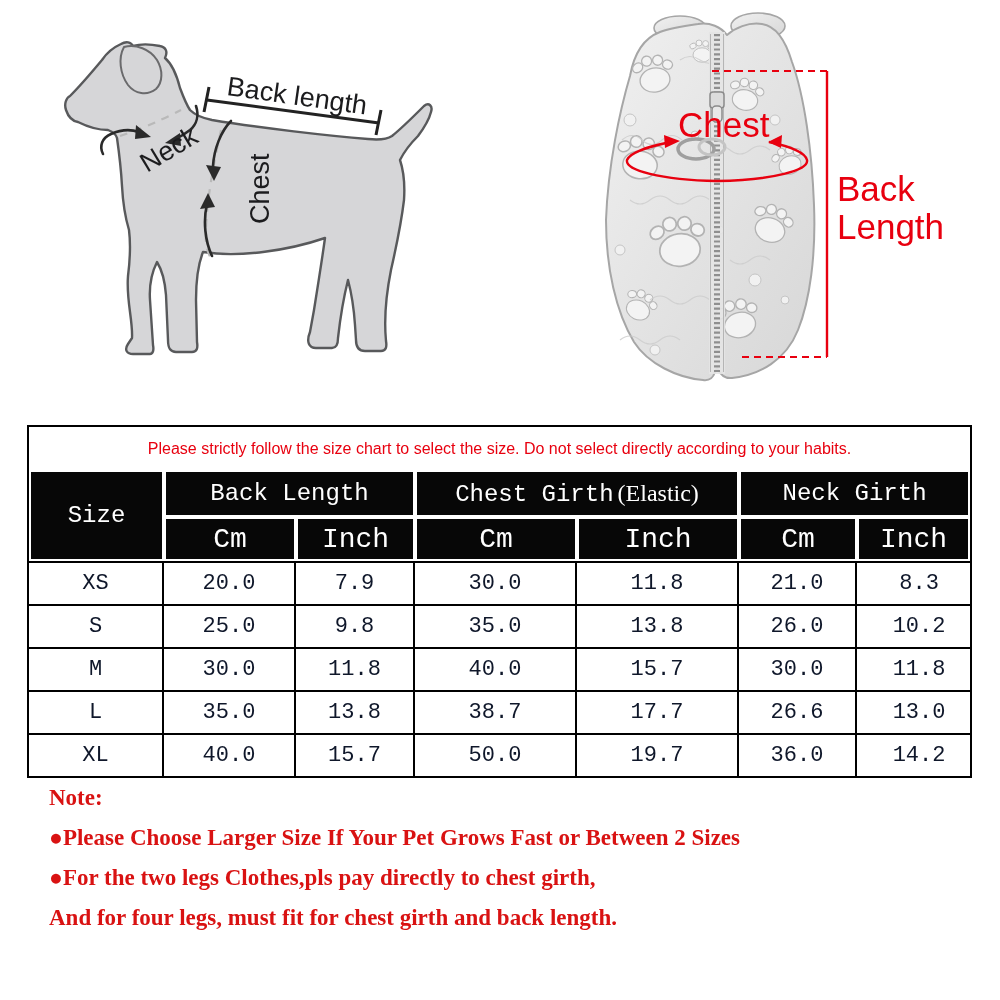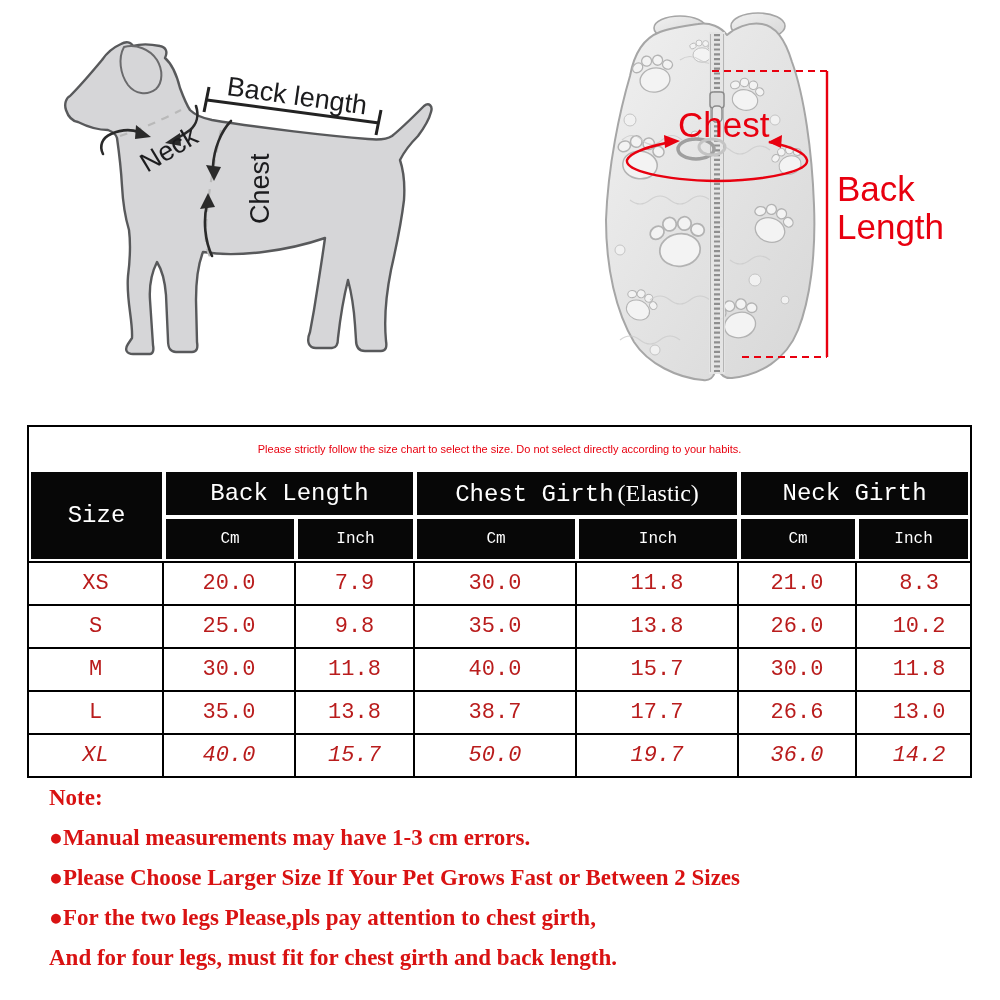--- a/index.html
+++ b/index.html
@@ -26,32 +26,32 @@
   .red-text{font-family:"Liberation Sans",sans-serif;fill:var(--red);font-size:35px;}
   .paw{fill:#f3f3f3;stroke:#b3b3b3;stroke-width:1.3;}
   .blob{fill:#f1f1f1;stroke:#c5c5c5;stroke-width:1;}
   .squig{fill:none;stroke:#cdcdcd;stroke-width:1.1;opacity:.85;}
 
   
   #size-table{position:absolute;left:27px;top:425px;width:941px;table-layout:fixed;
               border-collapse:separate;border-spacing:0;border:2.5px solid #000;background:#fff;}
   #size-table td,#size-table th{overflow:hidden;}
   .notice-row td{height:41px;color:var(--red);font-family:"Liberation Sans",sans-serif;
-                 font-size:11px;text-align:center;vertical-align:middle;background:#fff;}
+                 font-size:16px;text-align:center;vertical-align:middle;background:#fff;}
   #size-table th{background:#070707;color:#fff;border:2px solid #fff;
                  font-family:"Liberation Mono","DejaVu Sans Mono",monospace;font-weight:normal;
                  text-align:center;vertical-align:middle;}
   .group-row th{height:41px;font-size:24px;}
-  .unit-row th{height:38px;font-size:16px;}
+  .unit-row th{height:38px;font-size:28px;}
   #size-table th .suffix{font-family:"Liberation Serif",serif;font-size:24px;margin-left:4px;}
-  #size-table tbody td{height:39px;text-align:center;vertical-align:middle;color:#b91c1c;
+  #size-table tbody td{height:39px;text-align:center;vertical-align:middle;color:#0f172a;
                  font-family:"Liberation Mono","DejaVu Sans Mono",monospace;font-size:22px;
                  border-right:2px solid #000;border-bottom:2px solid #000;}
   #size-table tbody td:last-child{border-right:none;padding-left:12px;}
-  #size-table tbody tr:last-child td{border-bottom:none;font-style:italic;}
+  #size-table tbody tr:last-child td{border-bottom:none;}
   #size-table tbody tr:first-child td{border-top:2px solid #000;}
 
   
   #notes{position:absolute;left:49px;top:784px;width:910px;color:var(--noteRed);
          font-family:"Liberation Serif",serif;font-weight:bold;font-size:23px;}
   #notes > div{line-height:28px;margin-bottom:12px;white-space:nowrap;}
 </style>
 </head>
 <body>
 
@@ -289,19 +289,18 @@
         <td>50.0</td>
         <td>19.7</td>
         <td>36.0</td>
         <td>14.2</td>
       </tr>
     </tbody>
   </table>
 
   <div id="notes">
     <div>Note:</div>
-    <div class="note-line">●Manual measurements may have 1-3 cm errors.</div>
     <div class="note-line">●Please Choose Larger Size If Your Pet Grows Fast or Between 2 Sizes</div>
-    <div class="note-line">●For the two legs Please,pls pay attention to chest girth,</div>
+    <div class="note-line">●For the two legs Clothes,pls pay directly to chest girth,</div>
     <div class="note-line">And for four legs, must fit for chest girth and back length.</div>
   </div>
 
 </div>
 
 </body></html>

